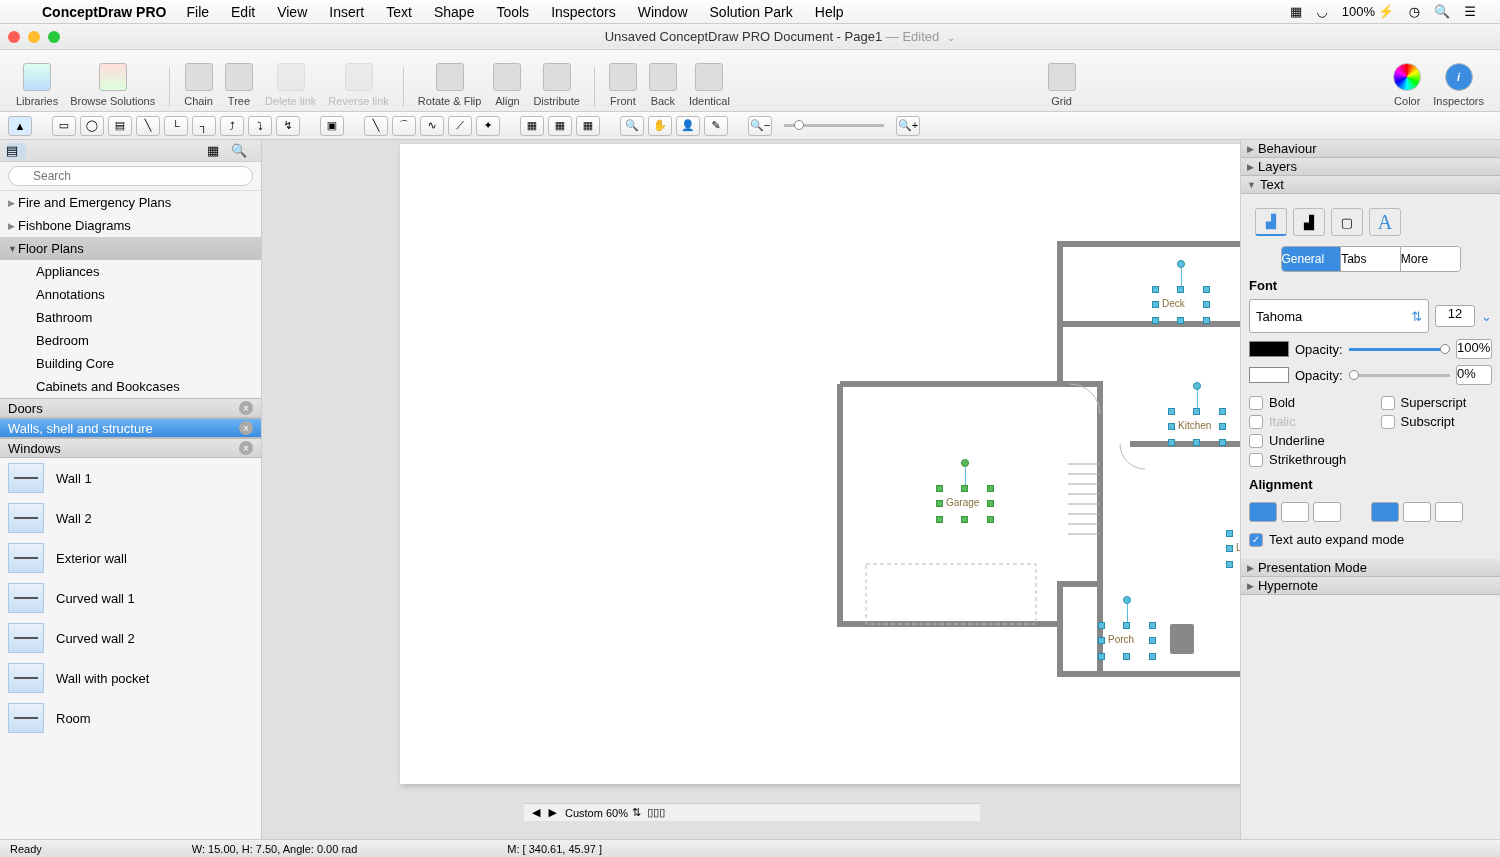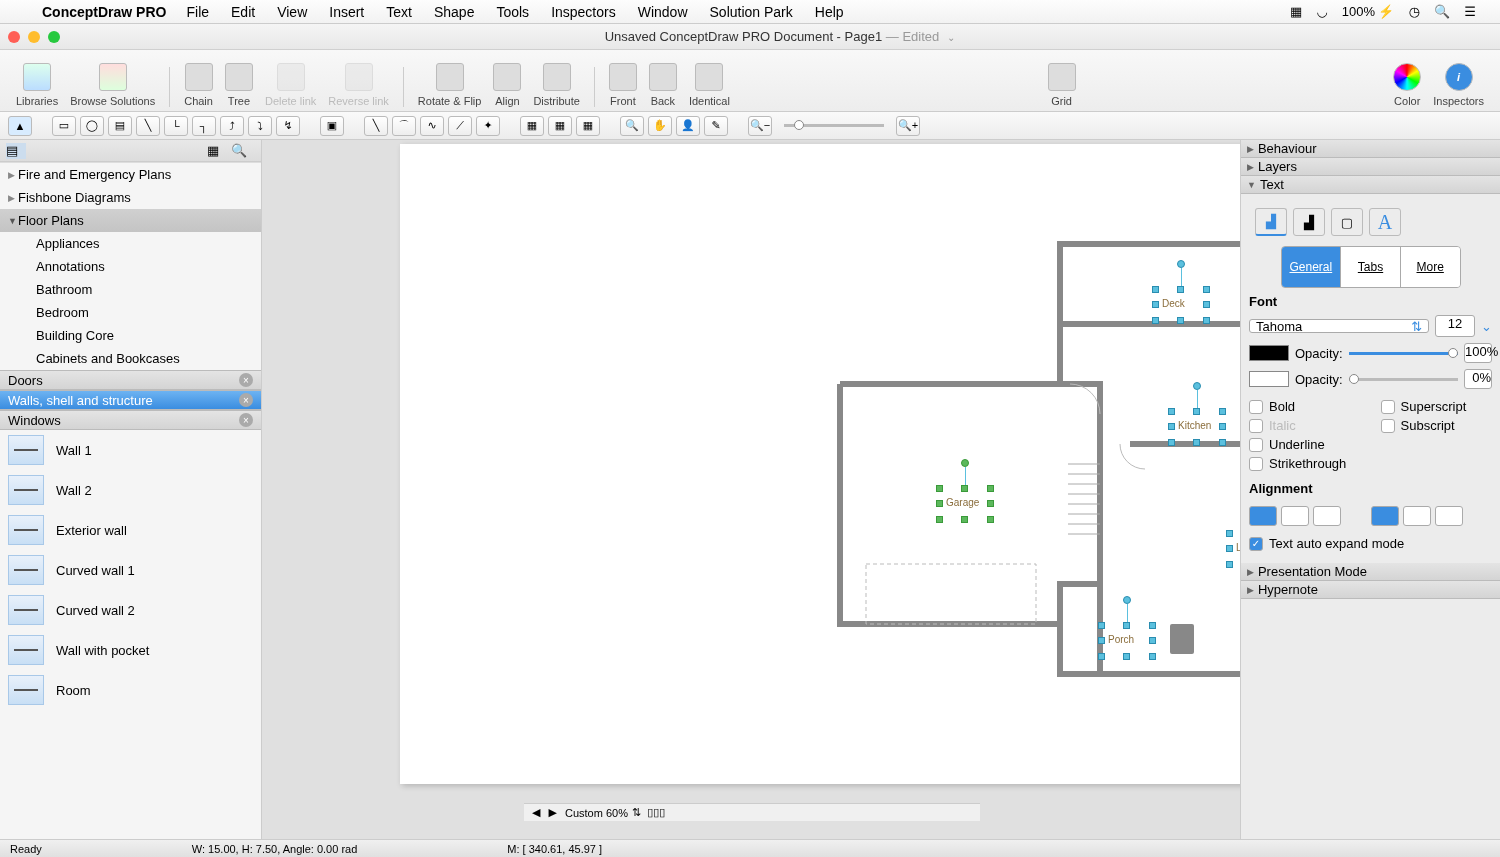--- a/index.html
+++ b/index.html
@@ -73,32 +73,32 @@
 
 
 .right-panel { width: 260px; background: #ececec; border-left: 1px solid #ccc; font-size: 13px; }
 .insp-section { height: 18px; background: linear-gradient(#e4e4e4,#d4d4d4); border-bottom: 1px solid #bbb; padding: 0 6px; display: flex; align-items: center; }
 .insp-section .arrow { font-size: 9px; color: #666; margin-right: 4px; }
 .insp-body { padding: 8px; }
 .text-tabs { display: flex; gap: 6px; padding: 6px; }
 .text-tab { width: 32px; height: 28px; border: 1px solid #bbb; border-radius: 3px; display: flex; align-items: center; justify-content: center; }
 .text-tab.active { border-bottom: 2px solid #3a8de0; }
 .seg-control { display: flex; border: 1px solid #aaa; border-radius: 4px; overflow: hidden; margin: 4px auto; width: 180px; }
-.seg { flex: 1; text-align: center; padding: 13px 0; font-size: 12px; background: #fff; text-decoration: underline; }
+.seg { flex: 1; padding: 5px 0; font-size: 12px; background: #fff; }
 .seg.active { background: #3a8de0; color: #fff; }
 .seg + .seg { border-left: 1px solid #aaa; }
 .field-row { display: flex; align-items: center; gap: 6px; margin: 6px 0; }
 .field-label { font-weight: bold; margin: 6px 0 4px; }
-.select { flex: 1; height: 14px; border: 1px solid #aaa; border-radius: 3px; background: #fff; padding: 0 6px; display: flex; align-items: center; justify-content: space-between; }
+.select { flex: 1; height: 34px; border: 1px solid #aaa; border-radius: 3px; background: #fff; padding: 0 6px; display: flex; align-items: center; justify-content: space-between; }
 .num-input { width: 40px; height: 22px; border: 1px solid #aaa; border-radius: 3px; background: #fff; text-align: center; }
 .color-swatch { width: 40px; height: 16px; border: 1px solid #888; }
 .mini-slider { flex: 1; height: 3px; background: #3a8de0; position: relative; }
 .mini-slider.gray { background: #bbb; }
 .mini-thumb { position: absolute; right: 0; top: -4px; width: 10px; height: 10px; border-radius: 50%; background: #fff; border: 1px solid #888; }
-.pct-input { width: 28px; height: 20px; border: 1px solid #aaa; border-radius: 3px; text-align: right; background: #fff; }
+.pct-input { width: 36px; height: 20px; border: 1px solid #aaa; border-radius: 3px; text-align: left; background: #fff; }
 .check-row { display: flex; align-items: center; gap: 6px; margin: 4px 0; }
 .check-row.disabled { color: #bbb; }
 .check { width: 14px; height: 14px; border: 1px solid #aaa; border-radius: 3px; background: #fff; }
 .align-row { display: flex; gap: 4px; margin: 6px 0; }
 .align-btn { width: 28px; height: 20px; border: 1px solid #aaa; border-radius: 3px; background: #fff; }
 .align-btn.active { background: #3a8de0; }
 
 
 .statusbar { height: 18px; background: linear-gradient(#f0f0f0,#e0e0e0); border-top: 1px solid #ccc; display: flex; align-items: center; padding: 0 10px; font-size: 11px; }
 .statusbar .seg-item { margin-right: 30px; }
@@ -249,20 +249,23 @@
 
 <div class="workspace">
 
   <div class="left-panel">
     <div class="lib-header">
       <div class="icon-btn" style="background:#cde">▤</div>
       <div style="flex:1"></div>
       <div class="icon-btn">▦</div>
       <div class="icon-btn">🔍</div>
     </div>
+    <div class="lib-search">
+      <input type="text" placeholder="Search" style="">
+    </div>
     <div class="lib-categories">
       <div class="cat-row">
           <span class="arrow">▶</span>
           <span>Fire and Emergency Plans</span>
         </div>
       <div class="cat-row">
           <span class="arrow">▶</span>
           <span>Fishbone Diagrams</span>
         </div>
       <div class="cat-row expanded selected">

